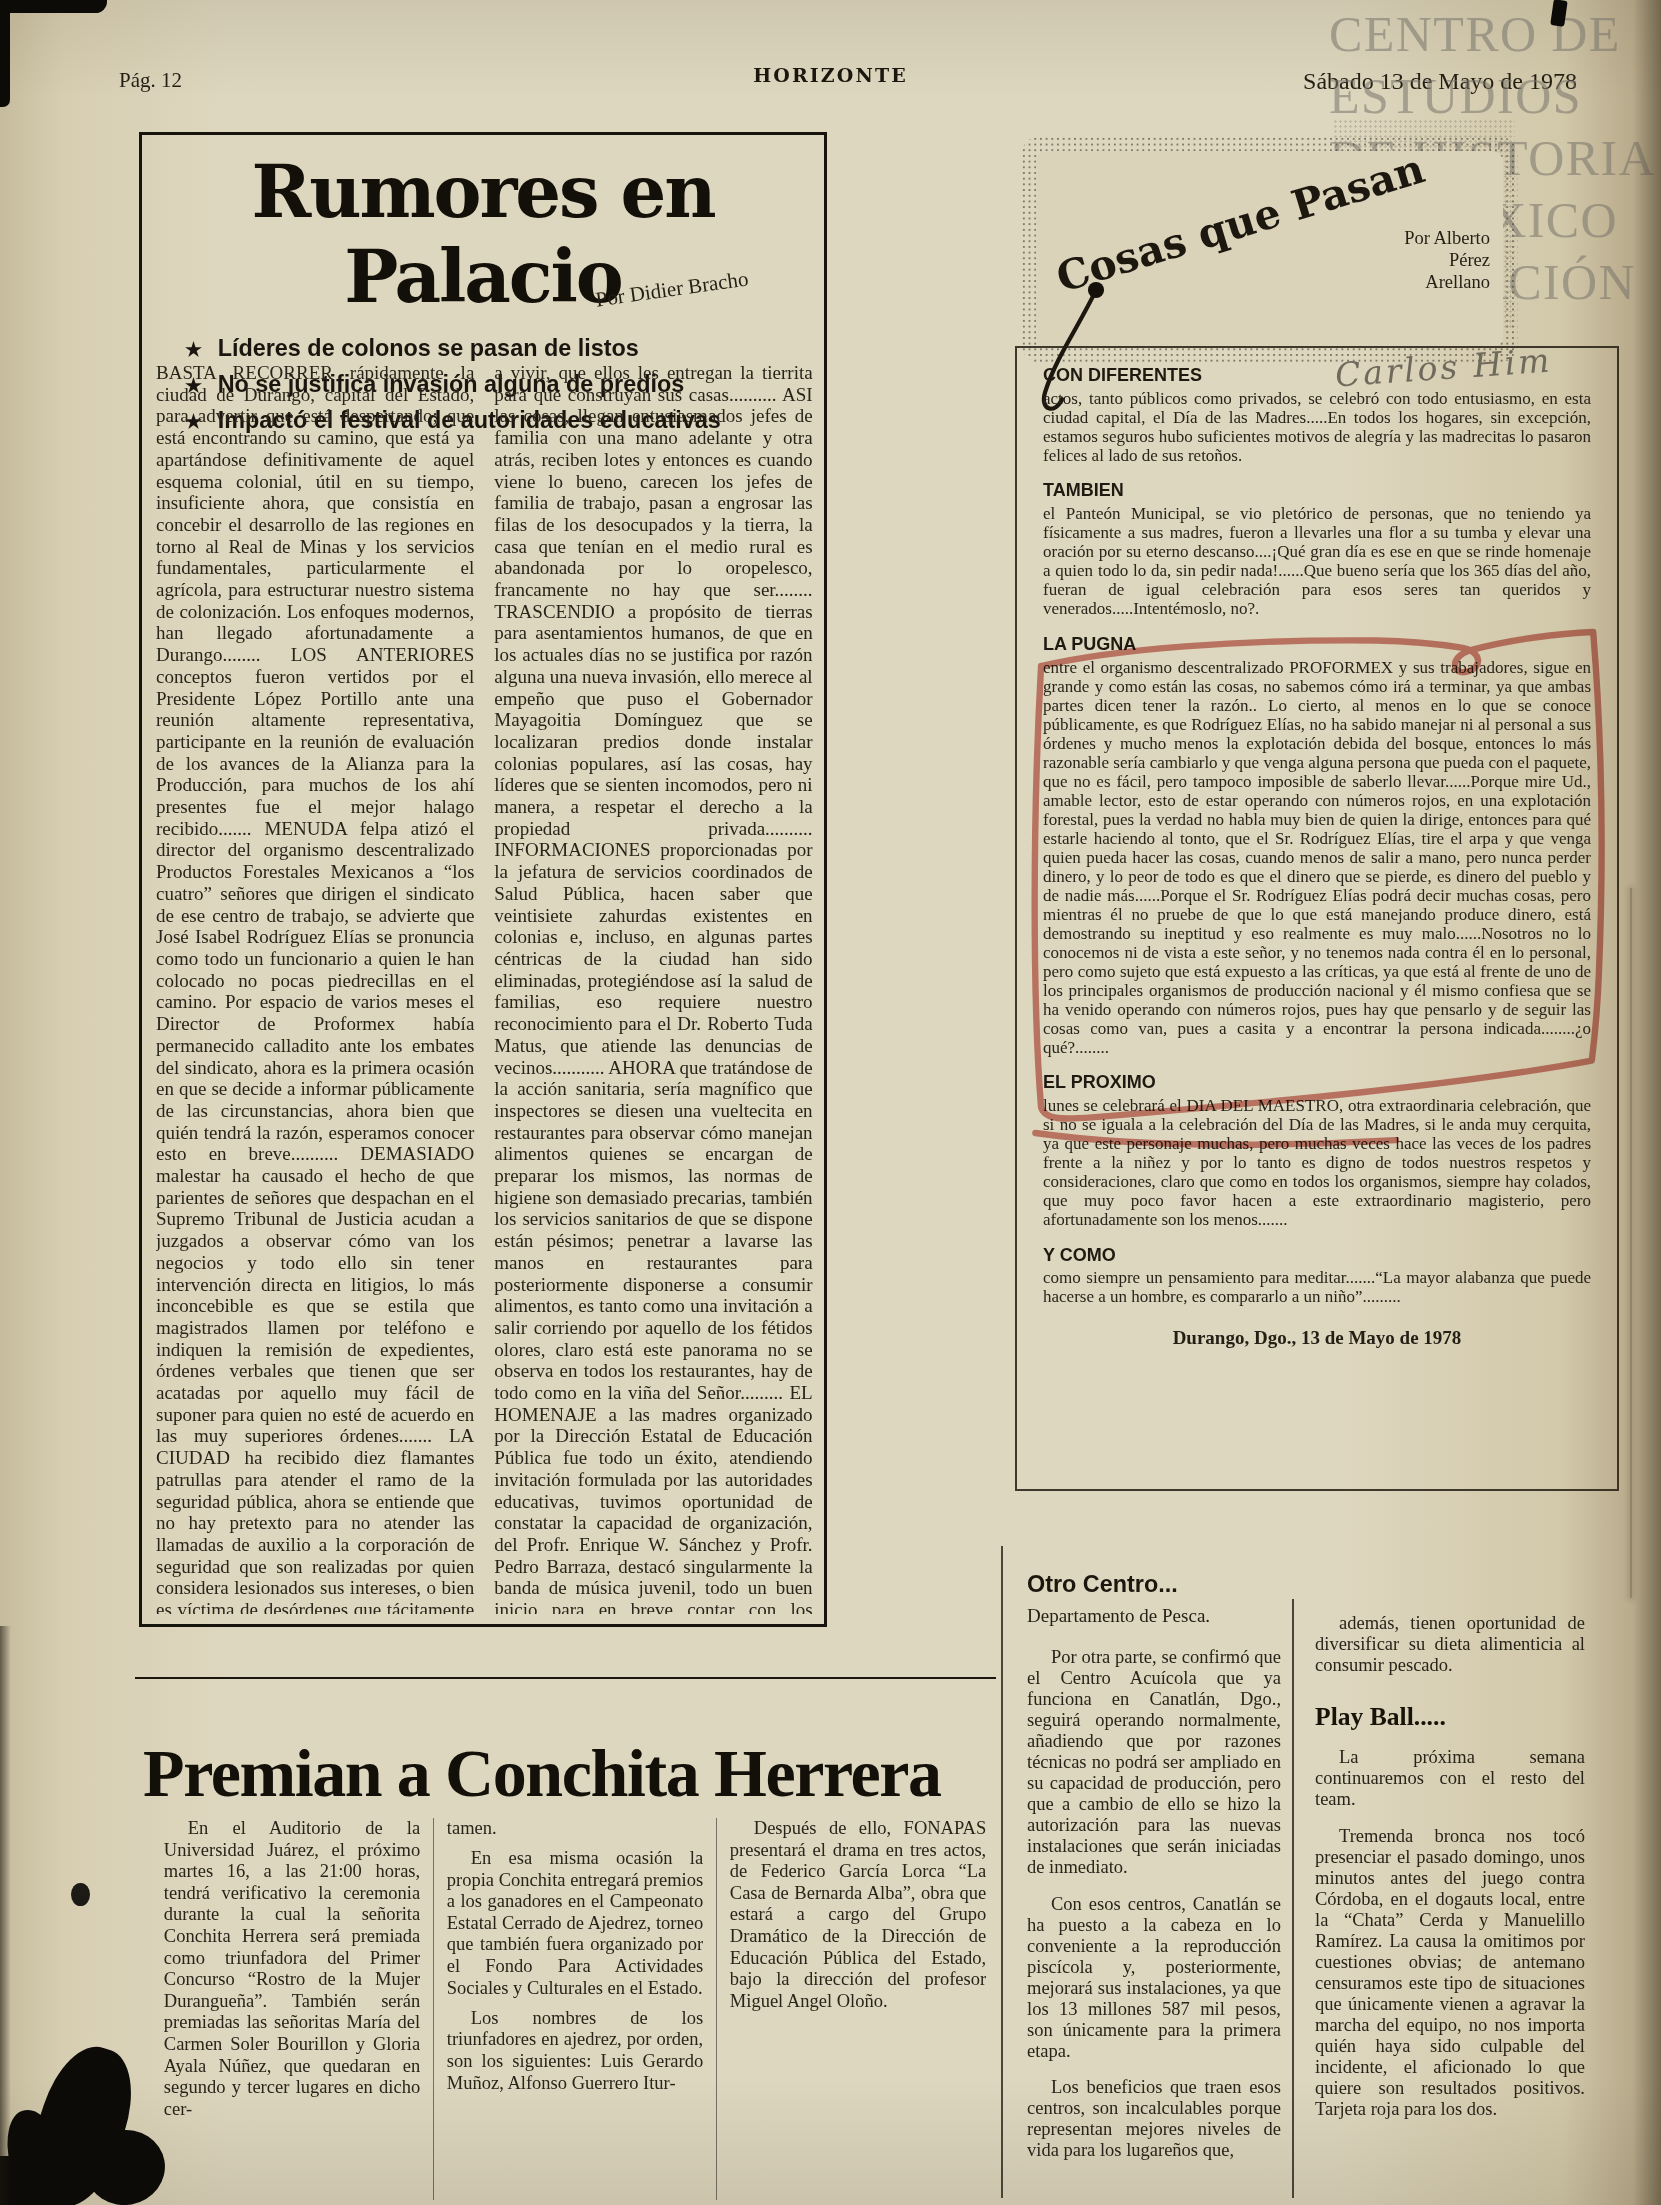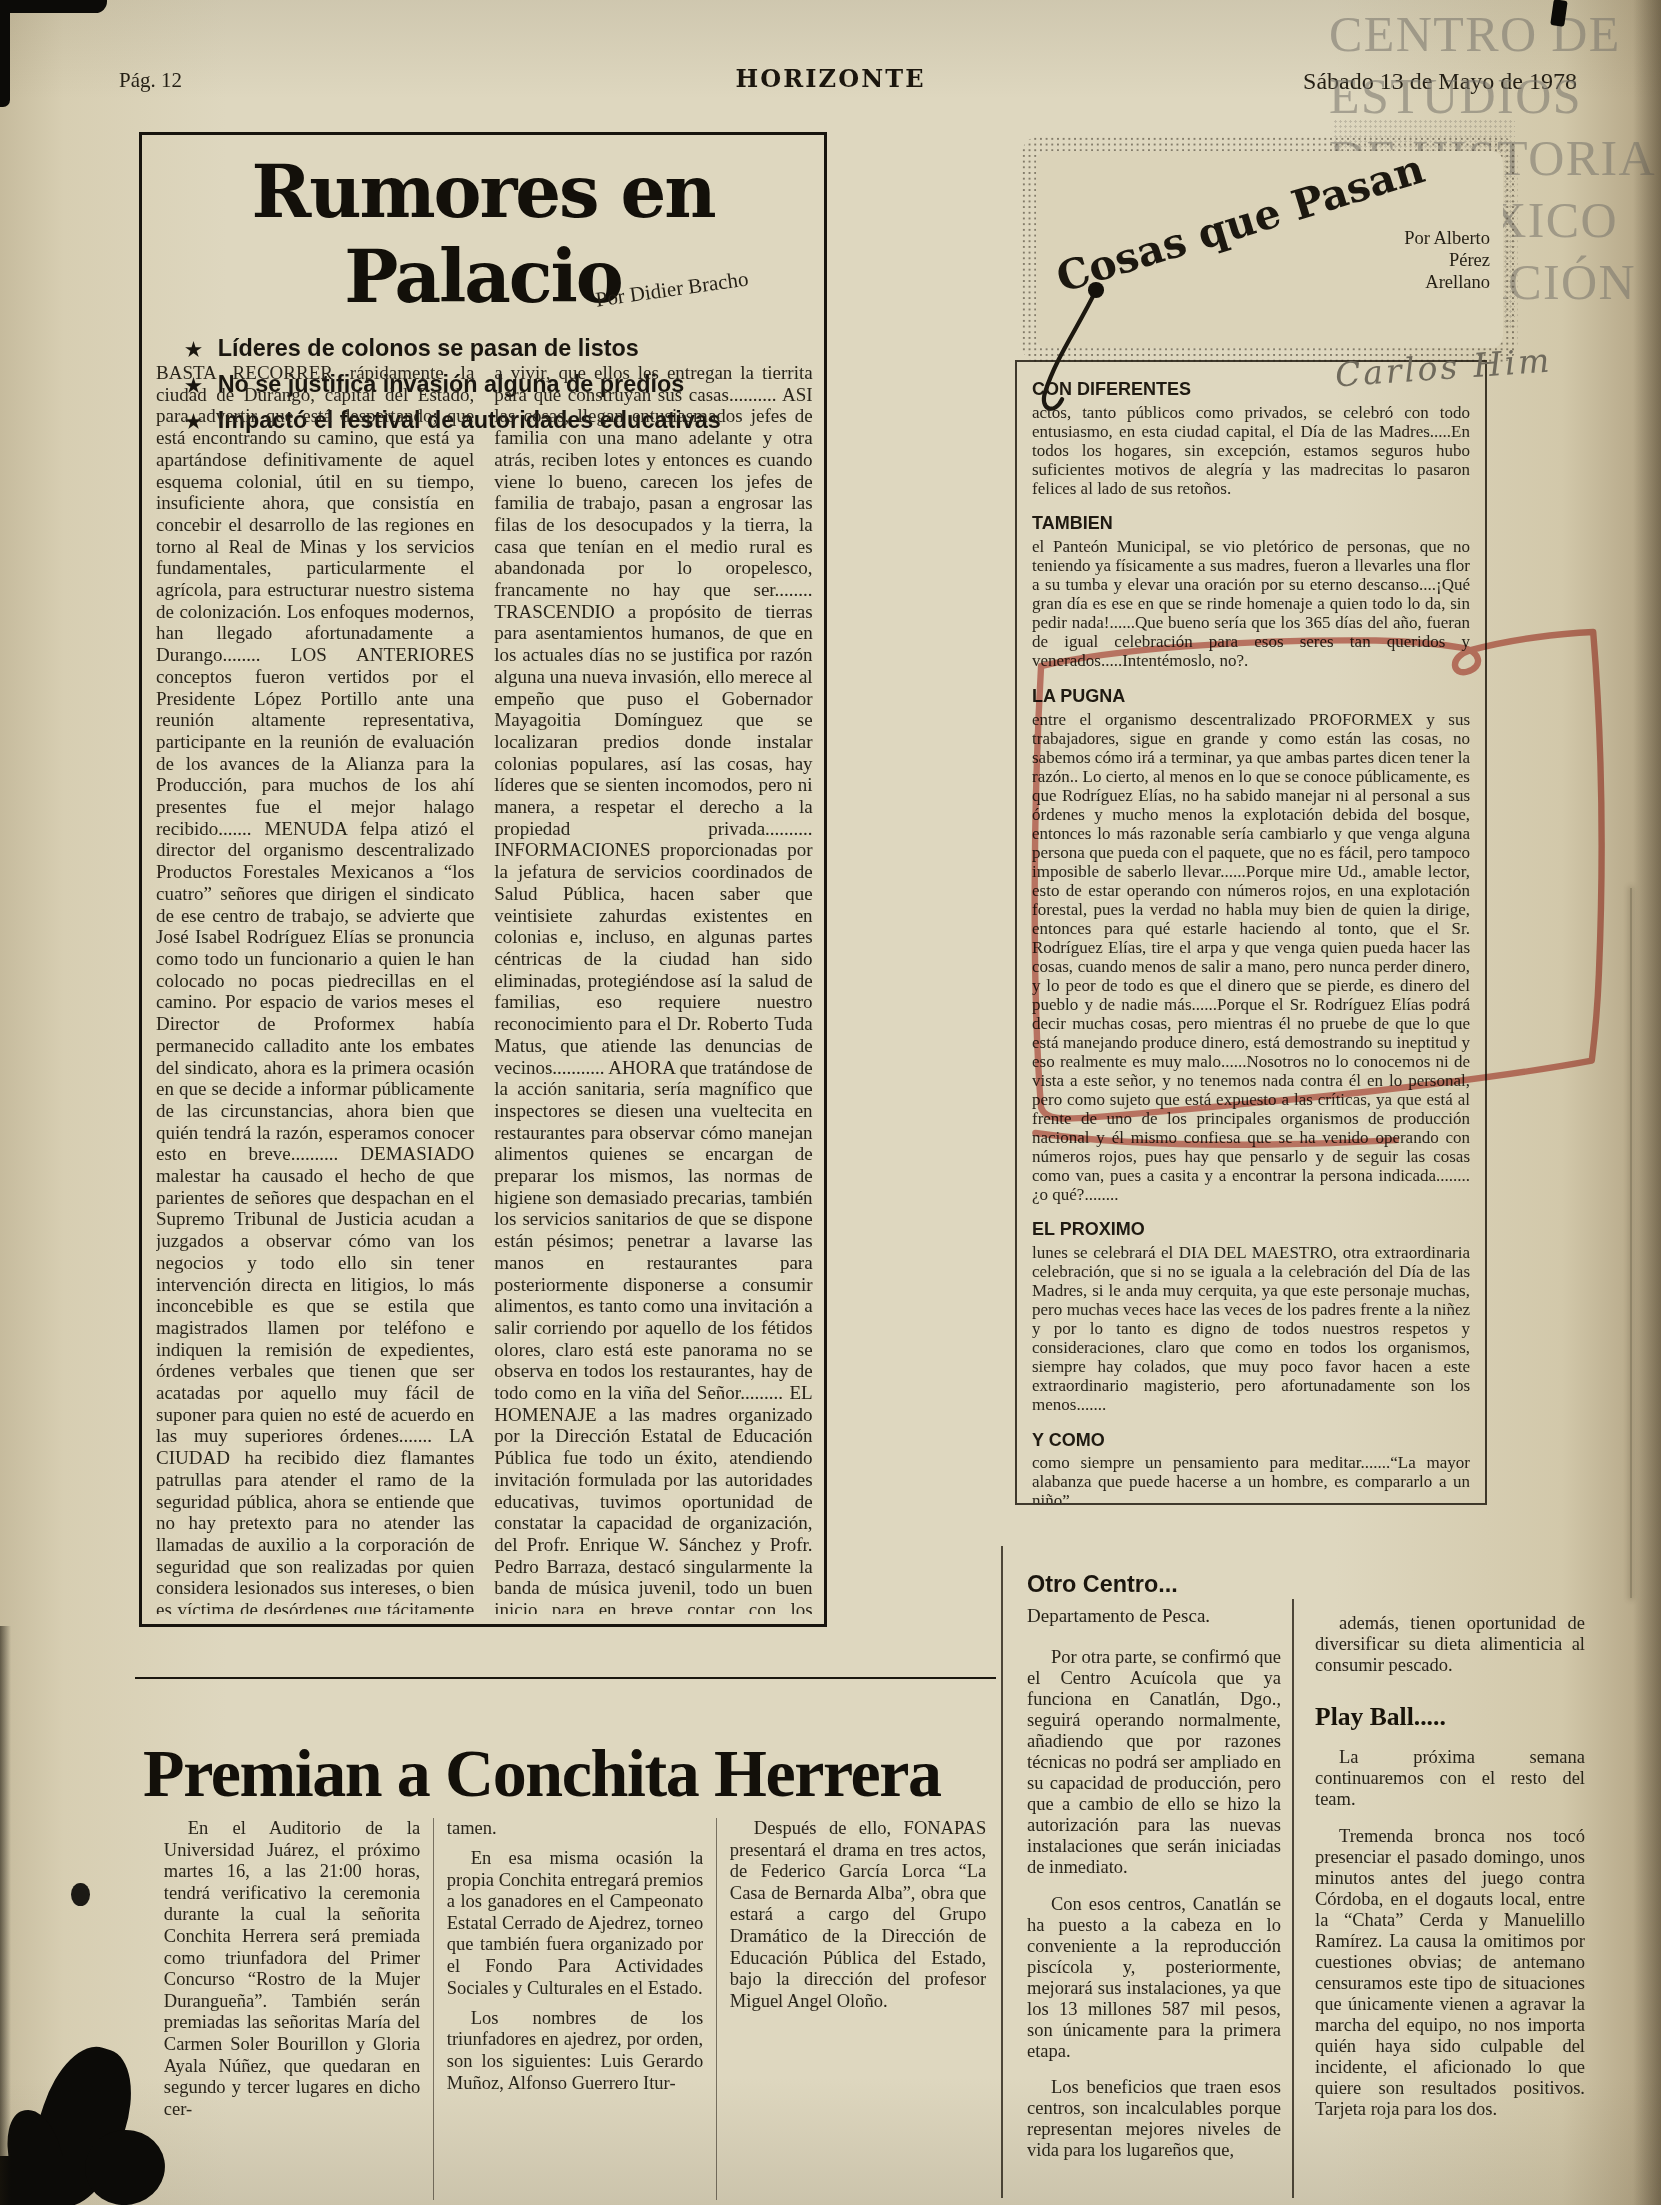--- a/index.html
+++ b/index.html
@@ -8,21 +8,21 @@
     font-family:"Liberation Serif",serif;color:#241f15;
     background:
       linear-gradient(180deg, rgba(96,84,58,0.12), rgba(0,0,0,0) 99px),
       linear-gradient(0deg, rgba(90,78,52,0.14), rgba(0,0,0,0) 128px),
       linear-gradient(90deg, #c6bb9d 0px, #d7ceb2 64px, #ded7bf 227px, #ded7bf 1335px, #d2c8aa 1562px, #ae9f7f 1661px),
       #d8cfb4;}
 
   
   .hdr-pag{position:absolute;top:68px;left:119px;font-size:21px;}
   .hdr-masthead{position:absolute;top:64px;left:0;right:0;text-align:center;
-    font-family:"DejaVu Serif",serif;font-weight:bold;font-size:24px;letter-spacing:2.1px;color:#1b160e;}
+    font-family:"DejaVu Serif",serif;font-weight:bold;font-size:19px;letter-spacing:2.1px;color:#1b160e;}
   .hdr-date{position:absolute;top:68px;right:84px;font-size:24px;text-align:right;}
 
   
   .watermark{position:absolute;left:1329px;top:2.8px;width:341px;z-index:3;
     font-family:"Liberation Serif",serif;font-size:50px;line-height:62px;
     color:rgba(118,115,106,0.55);letter-spacing:1.4px;white-space:nowrap;}
   .wm-block{position:absolute;left:1333px;top:119px;width:182px;height:210px;z-index:2;
     background-image:radial-gradient(circle, rgba(110,105,95,0.55) 1px, rgba(0,0,0,0) 1.1px);
     background-size:5px 5px;opacity:.5;}
   .signature{position:absolute;left:1335px;top:348px;z-index:6;
@@ -50,22 +50,22 @@
     background-size:5.7px 5.7px;}
   .cosas-frame-inner{position:absolute;inset:15px;border-radius:11.4px;background:#dbd3b9;}
   .cosas-title{position:absolute;left:37px;top:119px;transform:rotate(-17deg);transform-origin:left center;
     font-family:"DejaVu Serif",serif;font-weight:bold;font-size:41px;color:#1c1810;white-space:nowrap;}
   .cosas-hole{position:absolute;left:67px;top:146px;width:15.6px;height:15.6px;border-radius:50%;background:#14110b;}
   .cosas-string{position:absolute;left:0;top:114px;width:156px;height:199px;overflow:visible;}
   .cosas-byline{position:absolute;left:334px;top:91px;width:135px;text-align:right;
     font-size:18.5px;line-height:22px;color:#241f15;}
 
   
-  .cosas-box{position:absolute;left:1015px;top:360px;width:472px;height:1145px;z-index:5;
-    border:2.1px solid rgba(35,29,19,0.85);box-sizing:border-box;padding:17px 15px;overflow:hidden;}
+  .cosas-box{position:absolute;left:1015px;top:346px;width:604px;height:1145px;z-index:5;
+    border:2.1px solid rgba(35,29,19,0.85);box-sizing:border-box;padding:17px 26px;overflow:hidden;}
   .cosas-sec-h{font-family:"Liberation Sans",sans-serif;font-weight:bold;font-size:18px;
     margin:15.6px 0 2.8px;color:#1f1a11;}
   .cosas-sec-h.first{margin-top:0;}
   .cosas-sec-b{font-size:17px;line-height:19px;text-align:justify;color:#29241a;}
   .cosas-dateline{margin-top:21px;text-align:center;font-weight:bold;font-size:19px;}
 
   .red-scribble{position:absolute;left:1007px;top:605px;width:616px;height:582px;
     z-index:20;pointer-events:none;mix-blend-mode:multiply;}
 
   

